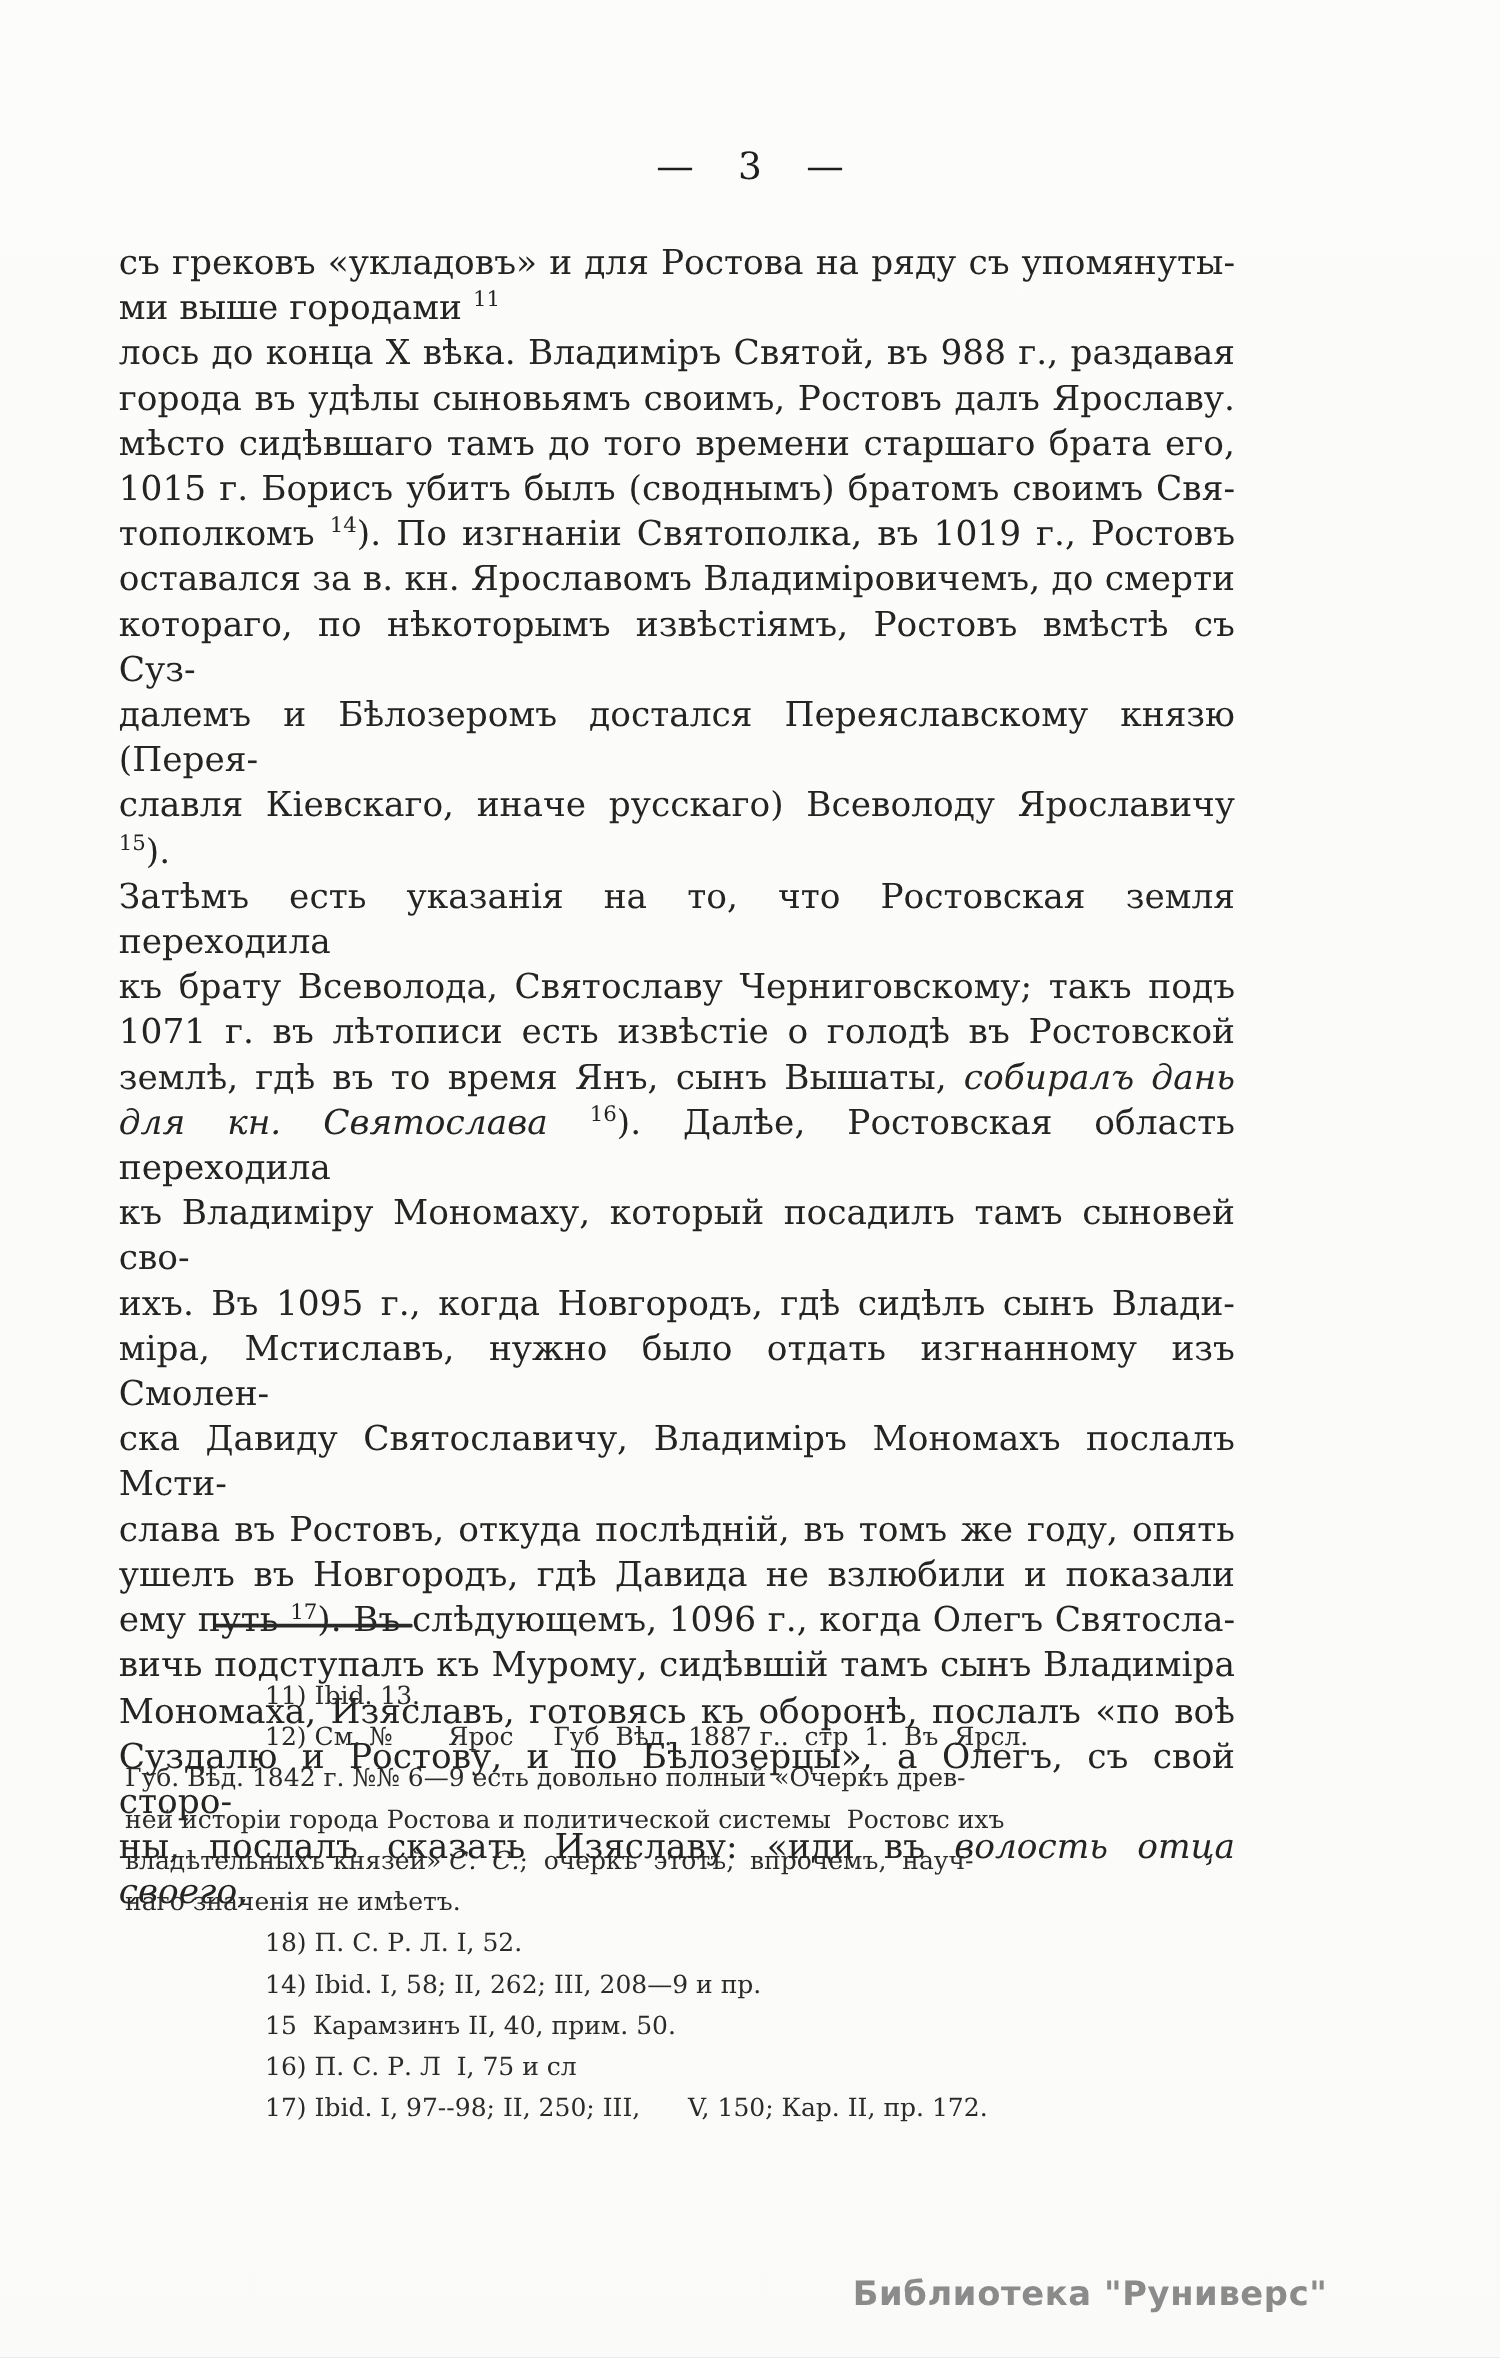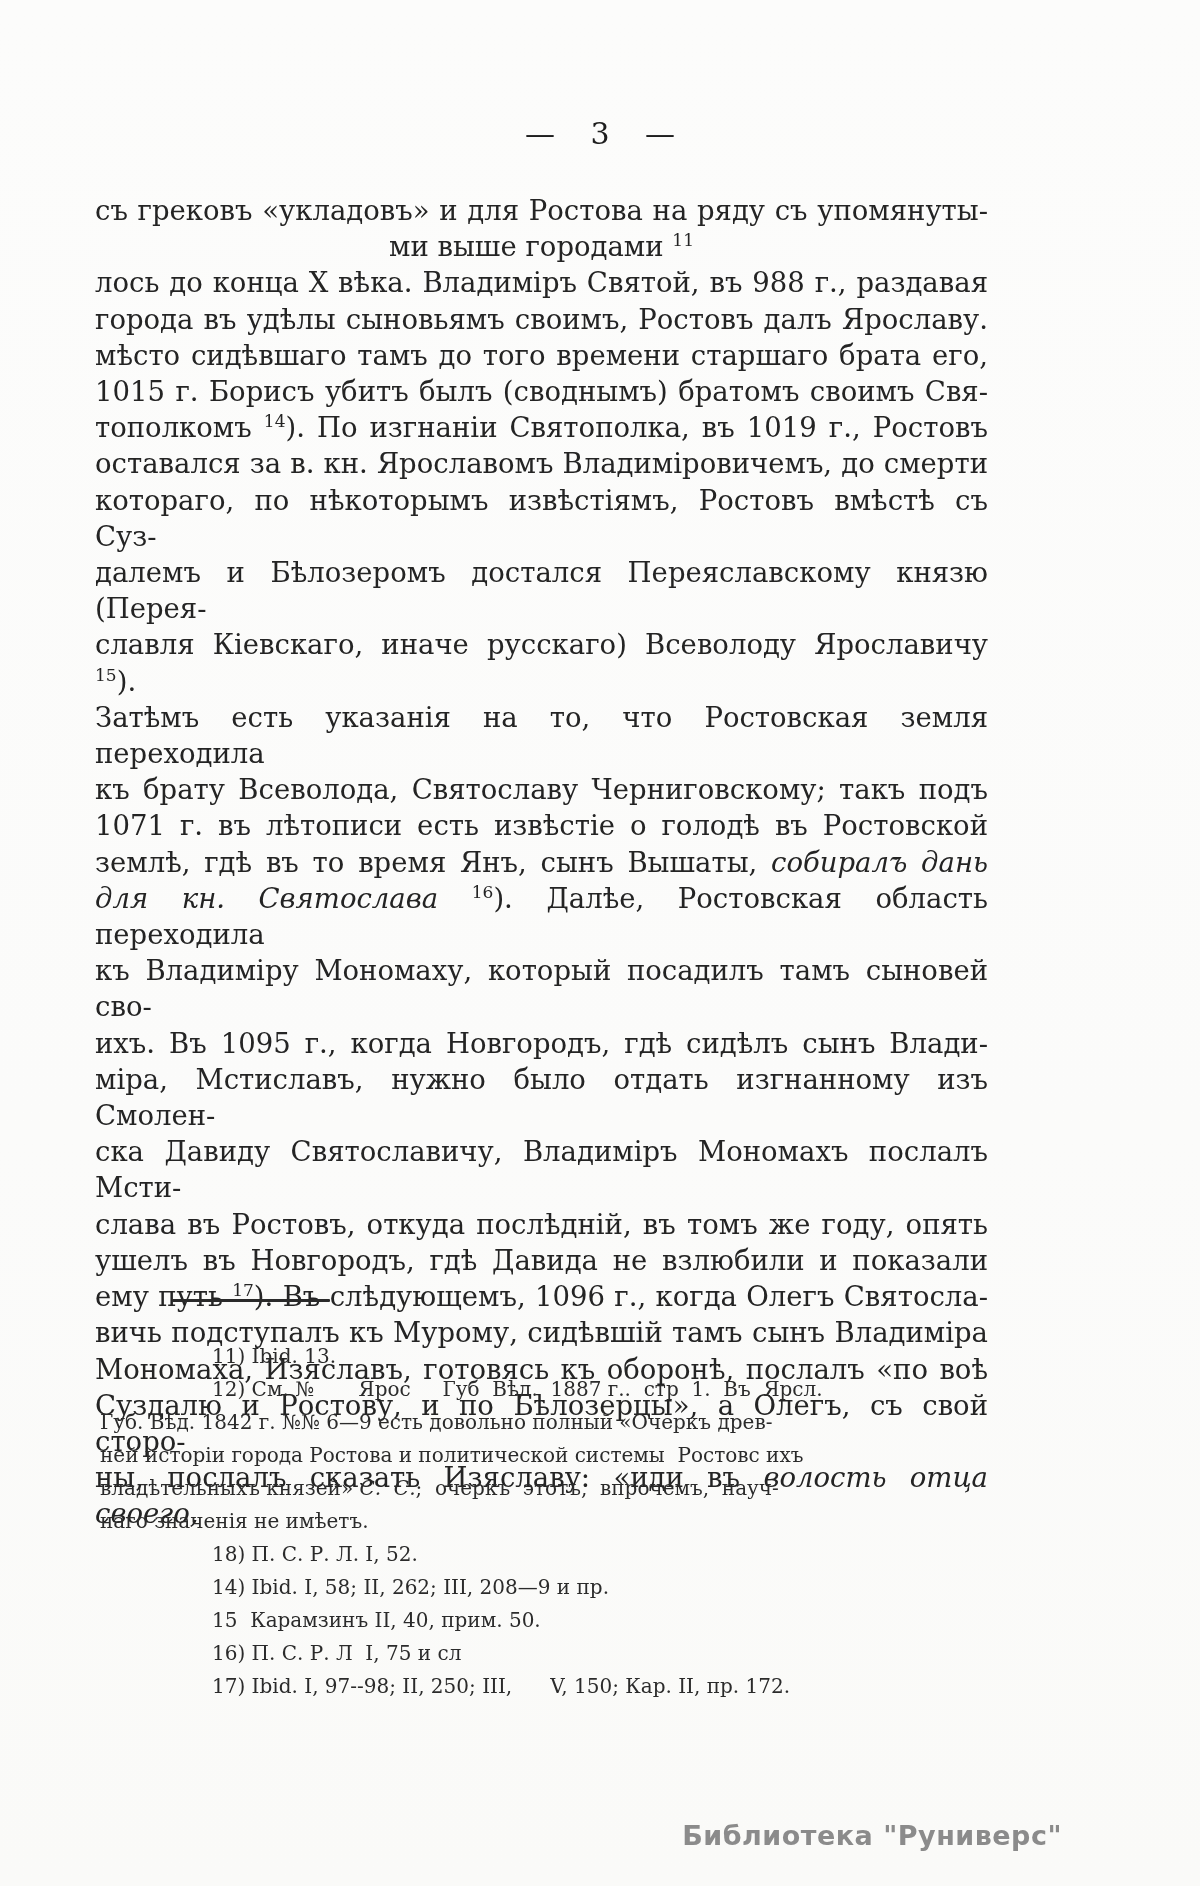--- a/index.html
+++ b/index.html
@@ -24,21 +24,20 @@
   .body-text {
     position: absolute;
     top: 192px; left: 95px;
     width: 893px;
   }
   .body-text .line {
     font-size: 27.5px;
     line-height: 36.2px;
     white-space: nowrap;
     color: #242424;
-    text-align: center;
   }
   .body-text .line.just {
     white-space: normal;
     text-align: justify;
     text-align-last: justify;
   }
   .body-text .line.indent { text-indent: 55px; }
   .it { font-style: italic; text-align: center; }
   sup {
     font-size: 0.62em;

